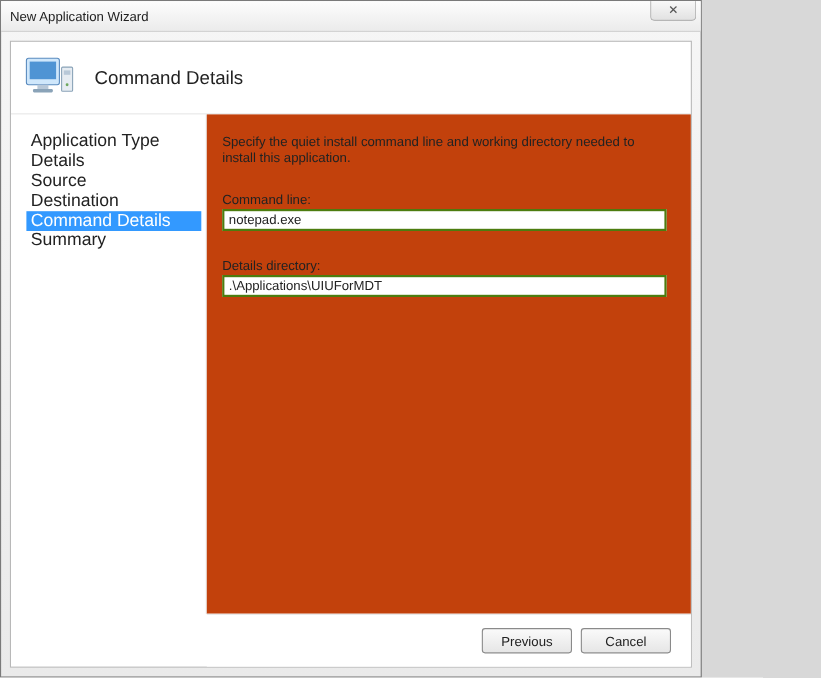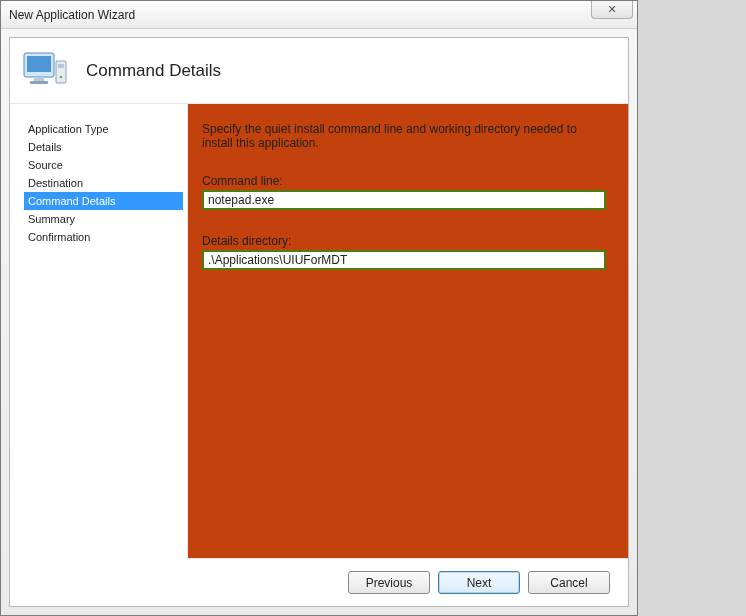--- a/index.html
+++ b/index.html
@@ -79,21 +79,21 @@
     display: flex;
     height: calc(100% - 66px - 48px);
   }
   .sidebar {
     width: 178px;
     padding: 16px 4px 4px 14px;
     border-right: 1px solid #e7e7e7;
   }
   .side-item {
     padding: 1px 4px;
-    font-size: 11px;
+    font-size: 16px;
     color: #222;
     line-height: 16px;
     cursor: default;
     white-space: nowrap;
   }
   .side-item.selected {
     background: #3399ff;
     color: #ffffff;
   }
   .content {
@@ -186,40 +186,38 @@
 
     <div class="body">
 
       <div class="sidebar" id="sidebar">
           <div class="side-item">Application Type</div>
           <div class="side-item">Details</div>
           <div class="side-item">Source</div>
           <div class="side-item">Destination</div>
           <div class="side-item selected">Command Details</div>
           <div class="side-item">Summary</div>
-          <div class="side-item">Confirmation</div>
         </div>
 
       <div class="content">
         <div class="instruction">Specify the quiet install command line and working directory needed to install this application.</div>
 
         <div class="field-block">
           <div class="field-label">Command line:</div>
           <input type="text" class="text-input" value="notepad.exe" style="">
         </div>
 
         <div class="field-block">
           <div class="field-label">Details directory:</div>
           <input type="text" class="text-input" value=".\Applications\UIUForMDT" style="">
         </div>
       </div>
 
     </div>
 
     <div class="footer">
       <button class="btn">Previous</button>
-      <button class="btn default">Next</button>
       <button class="btn">Cancel</button>
     </div>
 
   </div>
 
 </div>
 
 </body></html>

